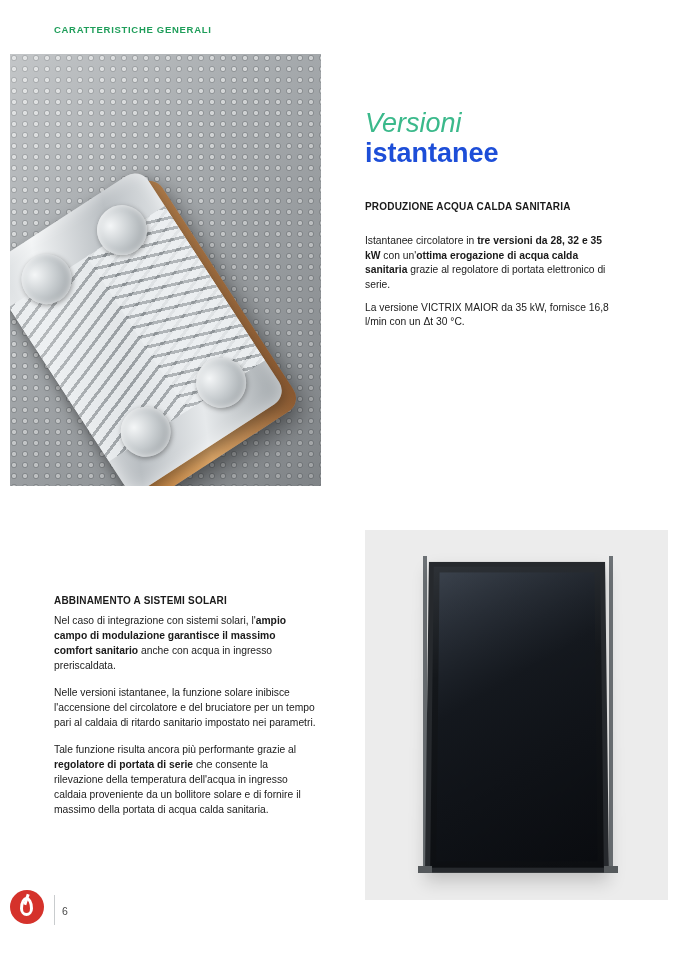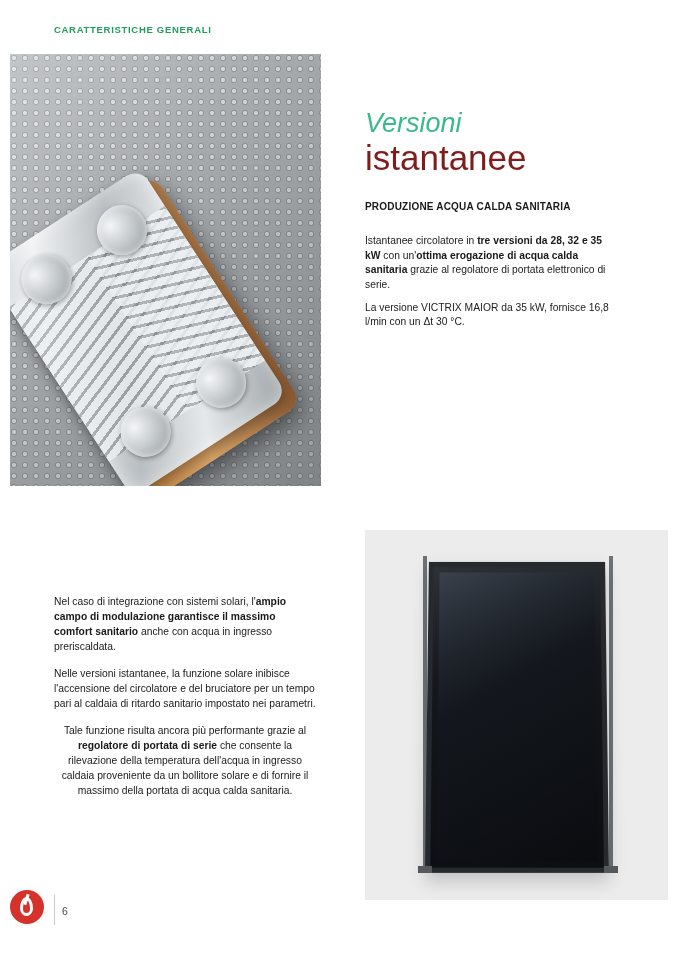--- a/index.html
+++ b/index.html
@@ -128,23 +128,23 @@
     width: 280px;
   }
   .title-line1 {
     font-size: 27px;
     color: #3bb98b;
     line-height: 1.12;
     font-weight: normal;
     font-style: italic;
   }
   .title-line2 {
-    font-size: 35px;
-    color: #7f1d1d;
-    font-weight: normal;
+    font-size: 27px;
+    color: #1d4ed8;
+    font-weight: bold;
     line-height: 1.12;
   }
 
   
   .copy-right {
     position: absolute;
     left: 365px;
     top: 200px;
     width: 250px;
     font-size: 10.3px;
@@ -172,21 +172,21 @@
     line-height: 1.46;
     color: #1a1a1a;
   }
   .copy-left .heading {
     font-weight: bold;
     font-size: 10px;
     letter-spacing: 0.2px;
     margin-bottom: 4px;
   }
   .copy-left p { margin: 0 0 12px 0; }
-  .copy-left p:last-child { margin-bottom: 4px; text-align: center; }
+  .copy-left p:last-child { margin-bottom: 4px; }
 
   
   .photo-bottom {
     position: absolute;
     left: 365px;
     top: 530px;
     width: 303px;
     height: 370px;
     background: #ececec;
     overflow: hidden;
@@ -302,20 +302,21 @@
     <div class="title-line2">istantanee</div>
   </div>
 
   <div class="copy-right">
     <div class="heading">PRODUZIONE ACQUA CALDA SANITARIA</div>
     <p><span>Istantanee circolatore in </span><b>tre versioni da 28, 32 e 35 kW</b><span> con un'</span><b>ottima erogazione di acqua calda sanitaria</b><span> grazie al regolatore di portata elettronico di serie.</span></p>
     <p>La versione VICTRIX MAIOR da 35 kW, fornisce 16,8 l/min con un Δt 30 °C.</p>
   </div>
 
   <div class="copy-left">
+    <div class="heading">ABBINAMENTO A SISTEMI SOLARI</div>
     <p><span>Nel caso di integrazione con sistemi solari, l'</span><b>ampio campo di modulazione garantisce il massimo comfort sanitario</b><span> anche con acqua in ingresso preriscaldata.</span></p>
     <p>Nelle versioni istantanee, la funzione solare inibisce l'accensione del circolatore e del bruciatore per un tempo pari al caldaia di ritardo sanitario impostato nei parametri.</p>
     <p><span>Tale funzione risulta ancora più performante grazie al </span><b>regolatore di portata di serie</b><span> che consente la rilevazione della temperatura dell'acqua in ingresso caldaia proveniente da un bollitore solare e di fornire il massimo della portata di acqua calda sanitaria.</span></p>
   </div>
 
   <div class="photo-bottom">
     <div class="panel-rail left"></div>
     <div class="panel-rail right"></div>
     <div class="panel">
       <div class="panel-glass"></div>

